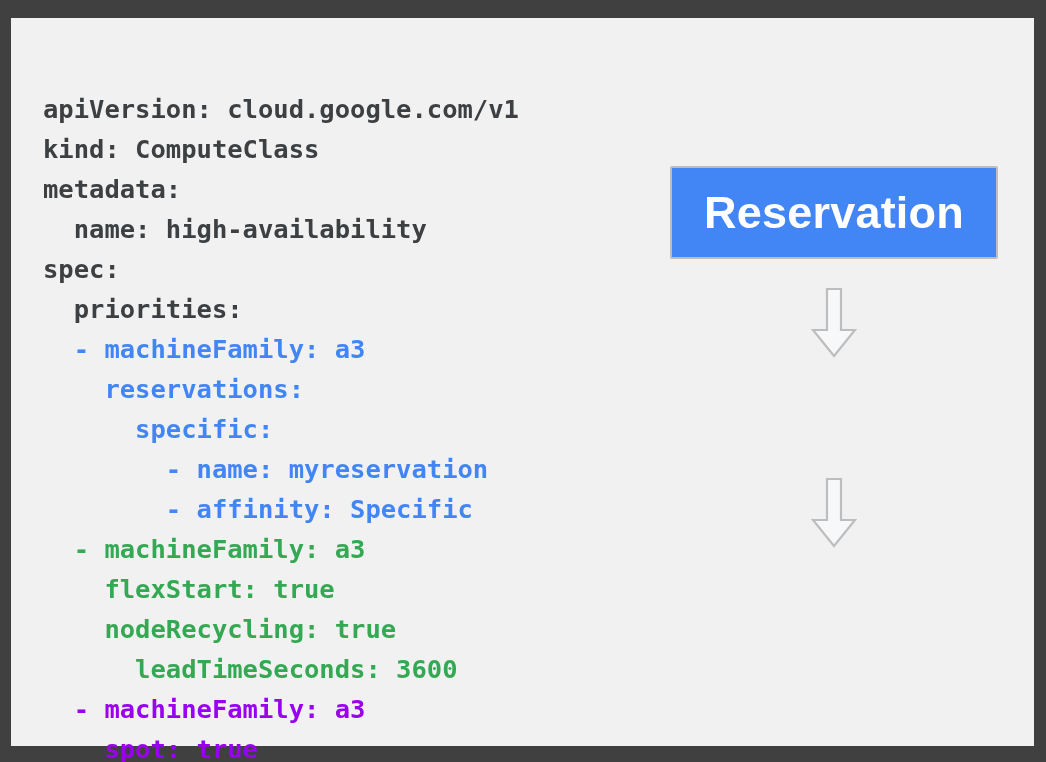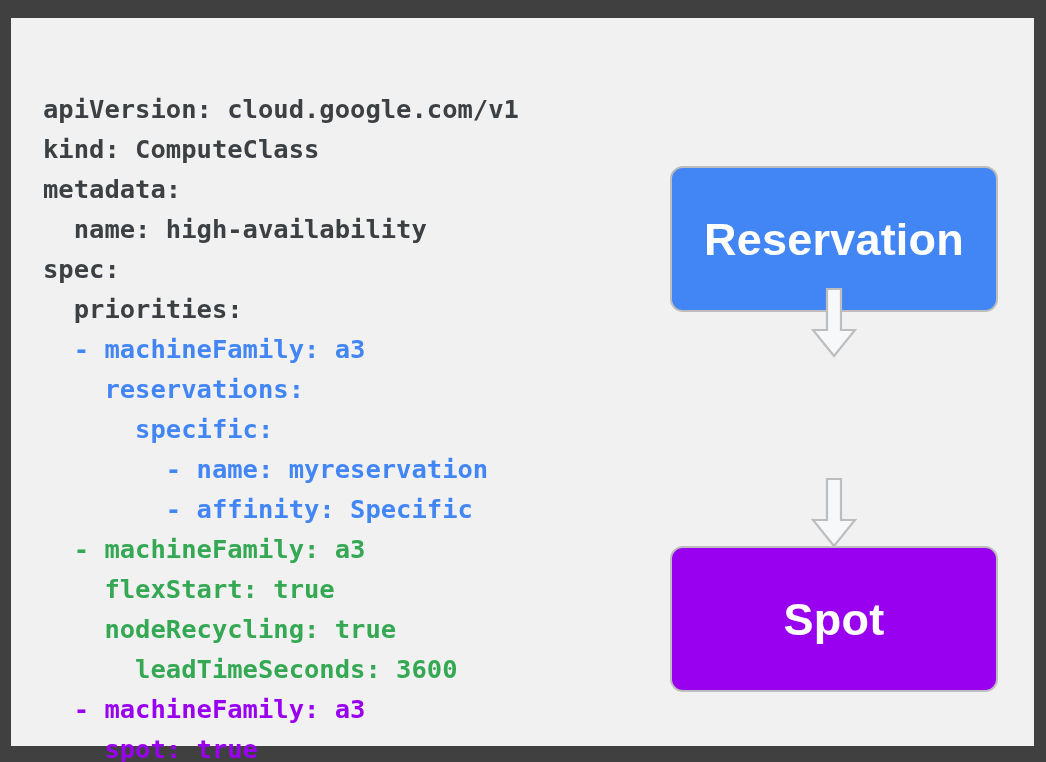--- a/index.html
+++ b/index.html
@@ -63,22 +63,22 @@
     position: absolute;
     left: 659px;
     top: 148px;
     width: 330px;
     height: 488px;
   }
   .flow-box {
     position: absolute;
     left: 0;
     width: 328px;
-    height: 146px;
-    border-radius: 13px;
+    height: 93px;
+    border-radius: 2px;
     border: 2px solid #bdbdbd;
     display: flex;
     align-items: center;
     justify-content: center;
   }
   .flow-box .box-label {
     font-family: "Liberation Sans", sans-serif;
     font-size: 45px;
     font-weight: 700;
     color: #ffffff;
@@ -120,19 +120,16 @@
         </svg>
       </div>
 
 
       <div class="flow-arrow" id="arrow-2">
         <svg viewBox="0 0 46 70" xmlns="http://www.w3.org/2000/svg">
           <polygon points="16,1 30,1 30,42 44,42 23,68 2,42 16,42" fill="#f7f8f9" stroke="#bdbdbd" stroke-width="2.2" stroke-linejoin="miter"></polygon>
         </svg>
       </div>
 
-      <div class="flow-box" id="box-spot" style="background: rgb(153, 0, 239);">
-        <span class="box-label" style="color: rgb(255, 255, 255);">Spot</span>
-      </div>
 
     </div>
   </div>
 </div>
 
 </body></html>

